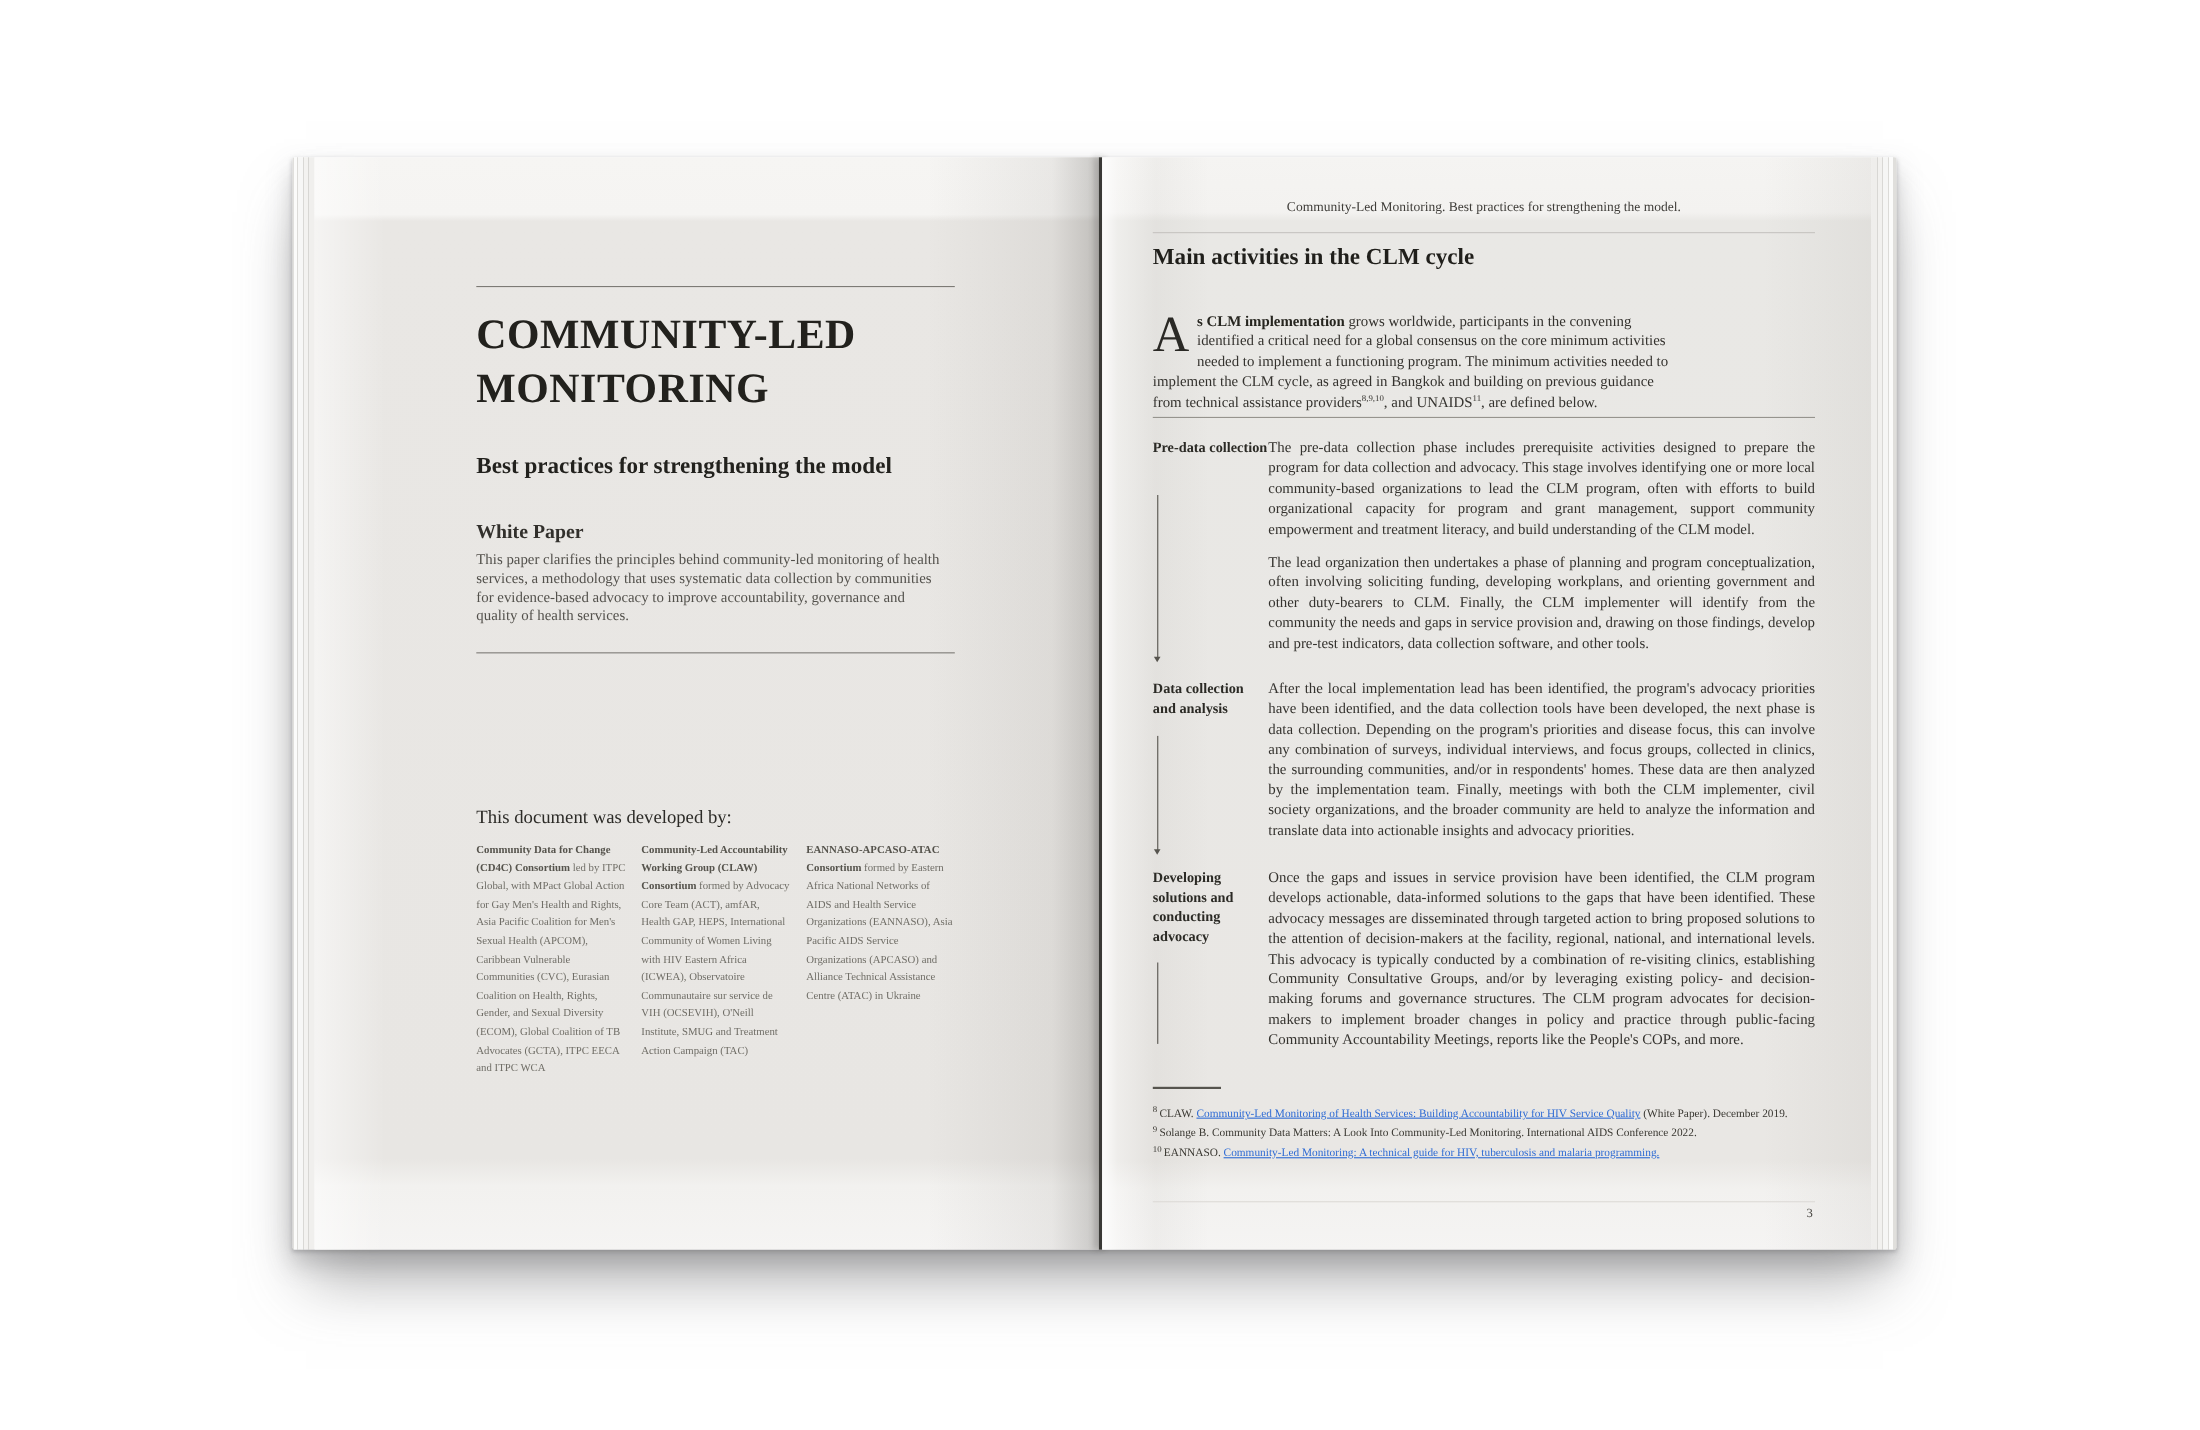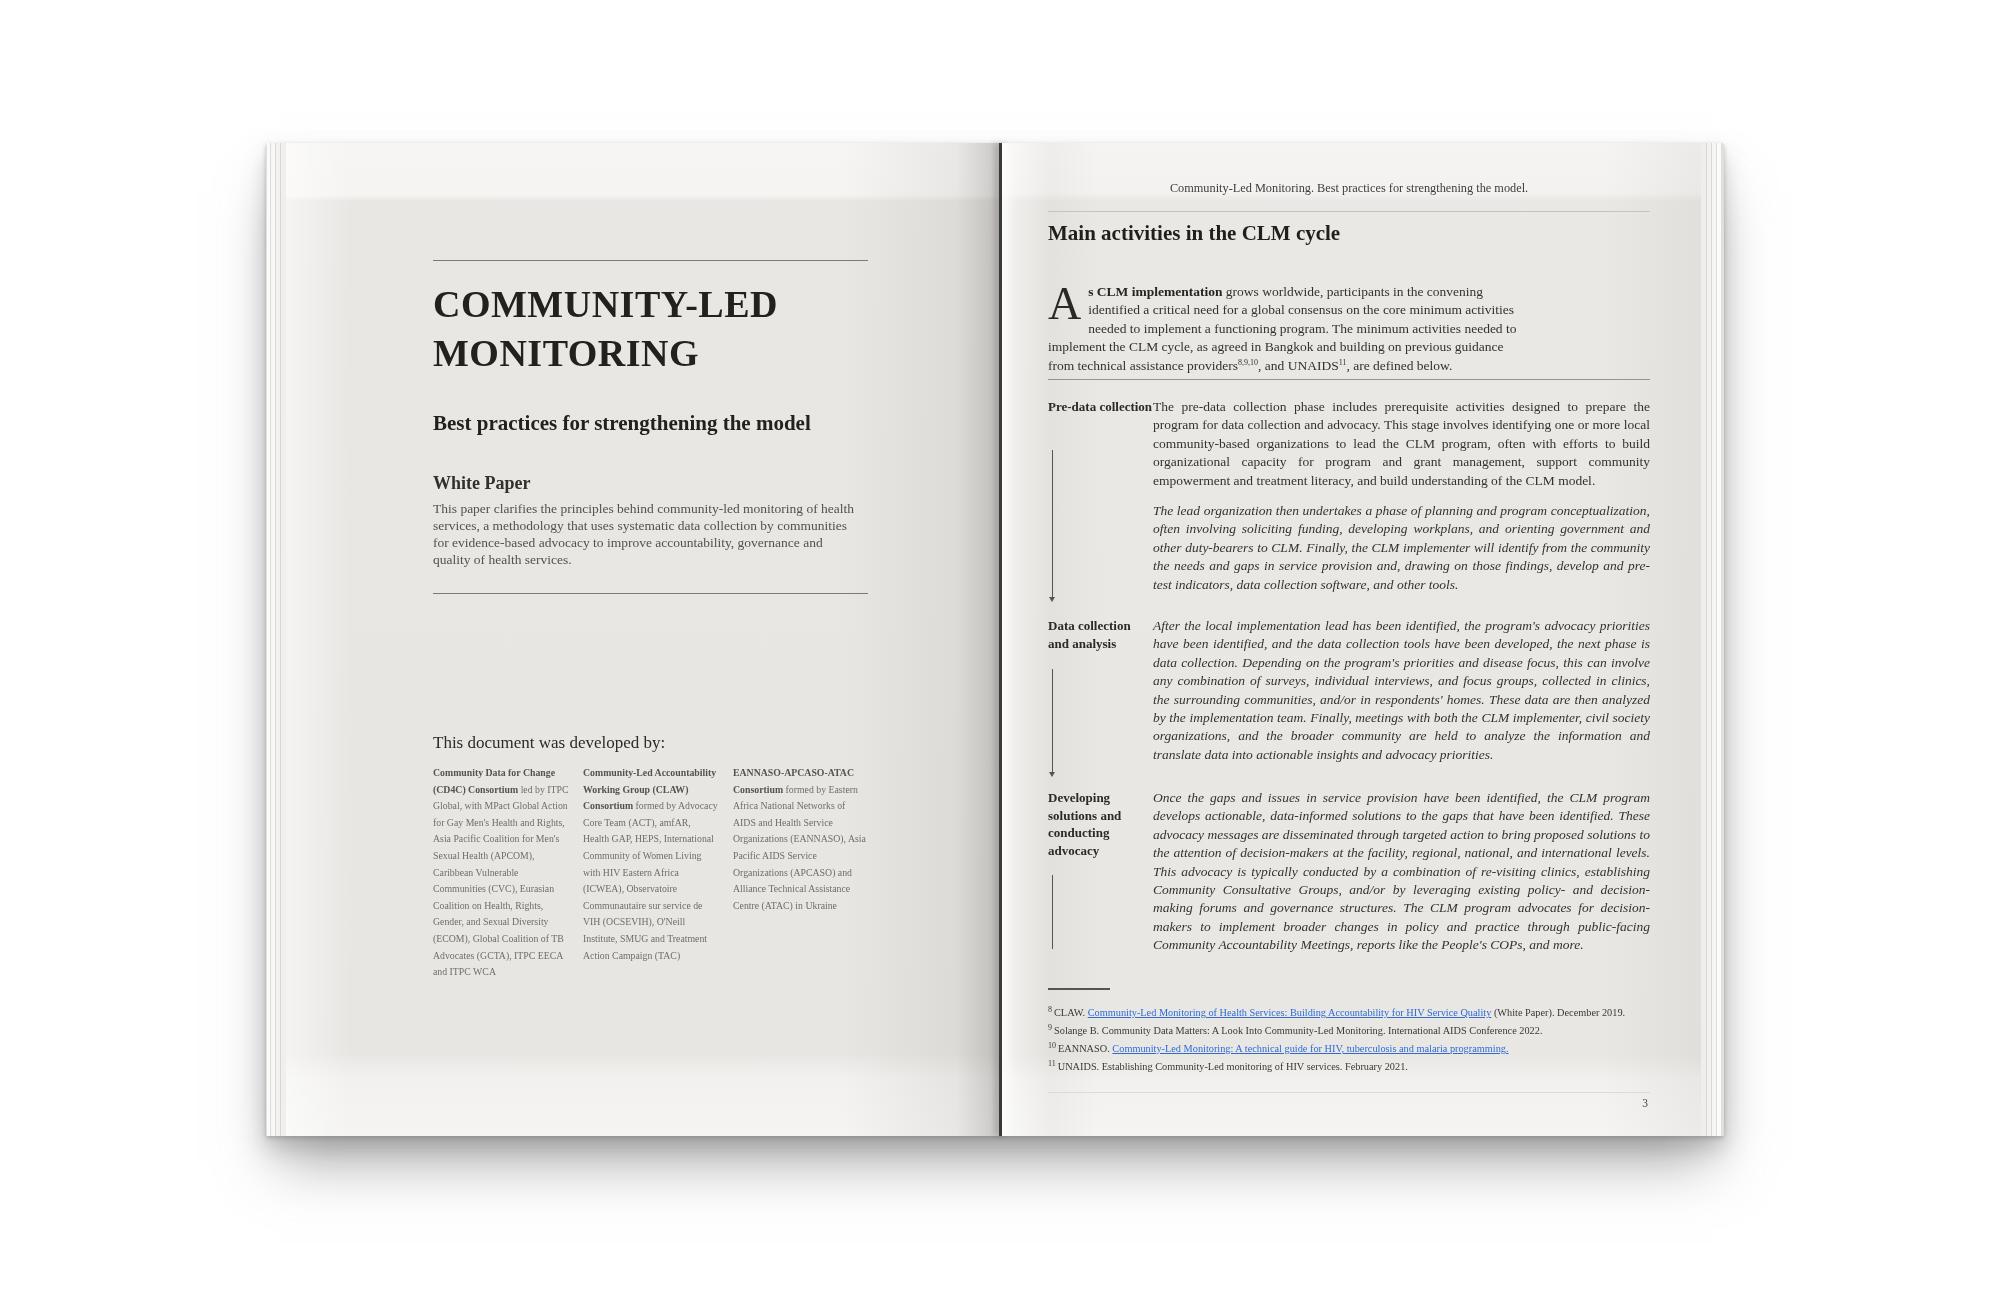--- a/index.html
+++ b/index.html
@@ -51,21 +51,21 @@
   .rp-secrule{position:absolute;left:0;top:236px;width:602px;border-top:1px solid #96948e;}
   .activity{position:absolute;left:0;width:602px;display:flex;justify-content:space-between;}
   .act-a1{top:255px;} .act-a2{top:474px;} .act-a3{top:646px;}
   .act-left{position:relative;width:105px;flex:0 0 105px;}
   .act-label{font-size:13px;line-height:17.5px;font-weight:bold;color:#2b2a25;}
   .act-arrow{position:absolute;left:4px;width:1px;background:#56544e;}
   .arr1{top:52px;height:148px;} .arr2{top:52px;height:104px;} .arr3{top:86px;height:74px;}
   .act-arrow.with-head::after{content:'';position:absolute;left:-3px;bottom:-4px;width:0;height:0;
       border-left:3.5px solid transparent;border-right:3.5px solid transparent;border-top:5.5px solid #56544e;}
   .act-body{flex:1;font-size:13.5px;line-height:18.4px;text-align:justify;color:#34322e;}
-  .act-body p{margin:0 0 12px;} .act-body p:last-child{margin-bottom:0;font-style:italic;}
+  .act-body p{margin:0 0 12px;} .act-body p:last-child{margin-bottom:0;}
   .rp-footnotes{position:absolute;left:0;top:845px;width:602px;}
   .fn-sep{width:62px;border-top:2px solid #56544e;margin-bottom:14px;}
   .footnote{font-size:10.3px;line-height:18px;color:#3a3832;white-space:nowrap;}
   .fn-num{margin-right:2px;}
   .fn-link{color:#2e6bd4;text-decoration:underline;cursor:pointer;}
   .rp-footrule{position:absolute;left:0;top:949px;width:602px;border-top:1px solid #dcdad6;}
   .rp-pagenum{position:absolute;right:2px;top:954px;font-size:11.5px;color:#45433e;}
 </style>
 </head>
 <body>
@@ -137,20 +137,19 @@
         <div class="act-body">
           <p>Once the gaps and issues in service provision have been identified, the CLM program develops actionable, data-informed solutions to the gaps that have been identified. These advocacy messages are disseminated through targeted action to bring proposed solutions to the attention of decision-makers at the facility, regional, national, and international levels. This advocacy is typically conducted by a combination of re-visiting clinics, establishing Community Consultative Groups, and/or by leveraging existing policy- and decision-making forums and governance structures. The CLM program advocates for decision-makers to implement broader changes in policy and practice through public-facing Community Accountability Meetings, reports like the People's COPs, and more.</p>
         </div>
       </div>
 
       <div class="rp-footnotes">
         <div class="fn-sep"></div>
         <div class="footnote"><span class="fn-num">8</span><span>CLAW. </span><a class="fn-link">Community-Led Monitoring of Health Services: Building Accountability for HIV Service Quality</a><span> (White Paper). December 2019.</span></div>
         <div class="footnote"><span class="fn-num">9</span><span>Solange B. Community Data Matters: A Look Into Community-Led Monitoring. International AIDS Conference 2022.</span></div>
         <div class="footnote"><span class="fn-num">10</span><span>EANNASO. </span><a class="fn-link">Community-Led Monitoring: A technical guide for HIV, tuberculosis and malaria programming.</a></div>
-        <div class="footnote"><span class="fn-num">11</span><span>UNAIDS. Establishing Community-Led monitoring of HIV services. February 2021.</span></div>
       </div>
 
       <div class="rp-footrule"></div>
       <div class="rp-pagenum">3</div>
     </div>
   </div>
 </div>
 
 </body></html>

